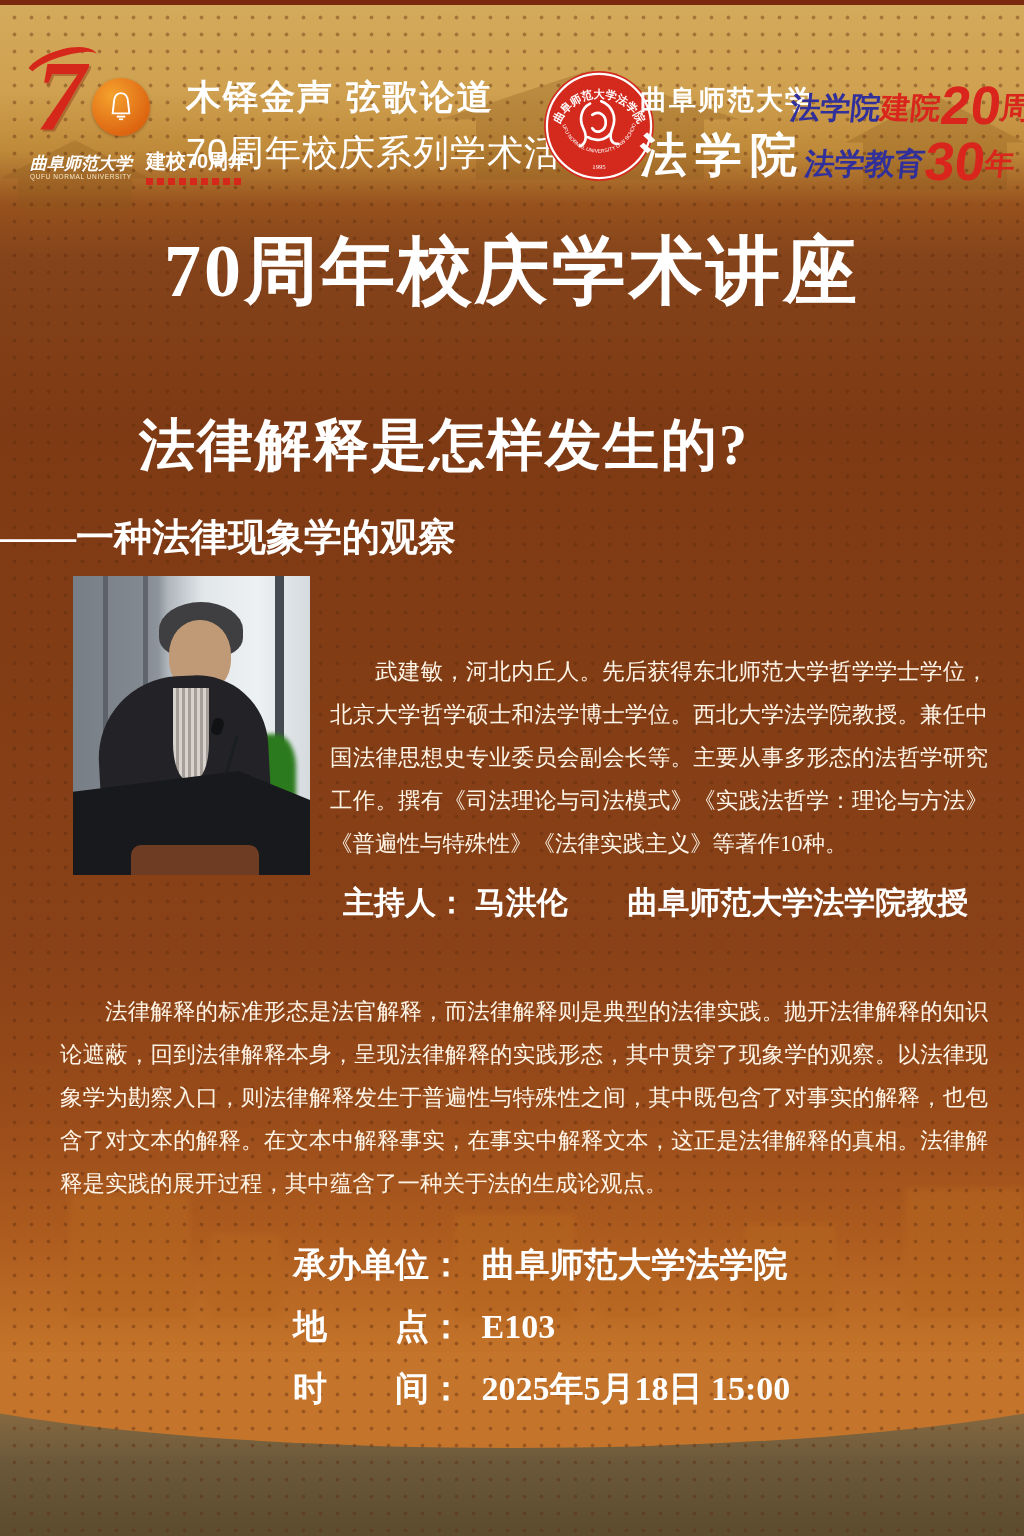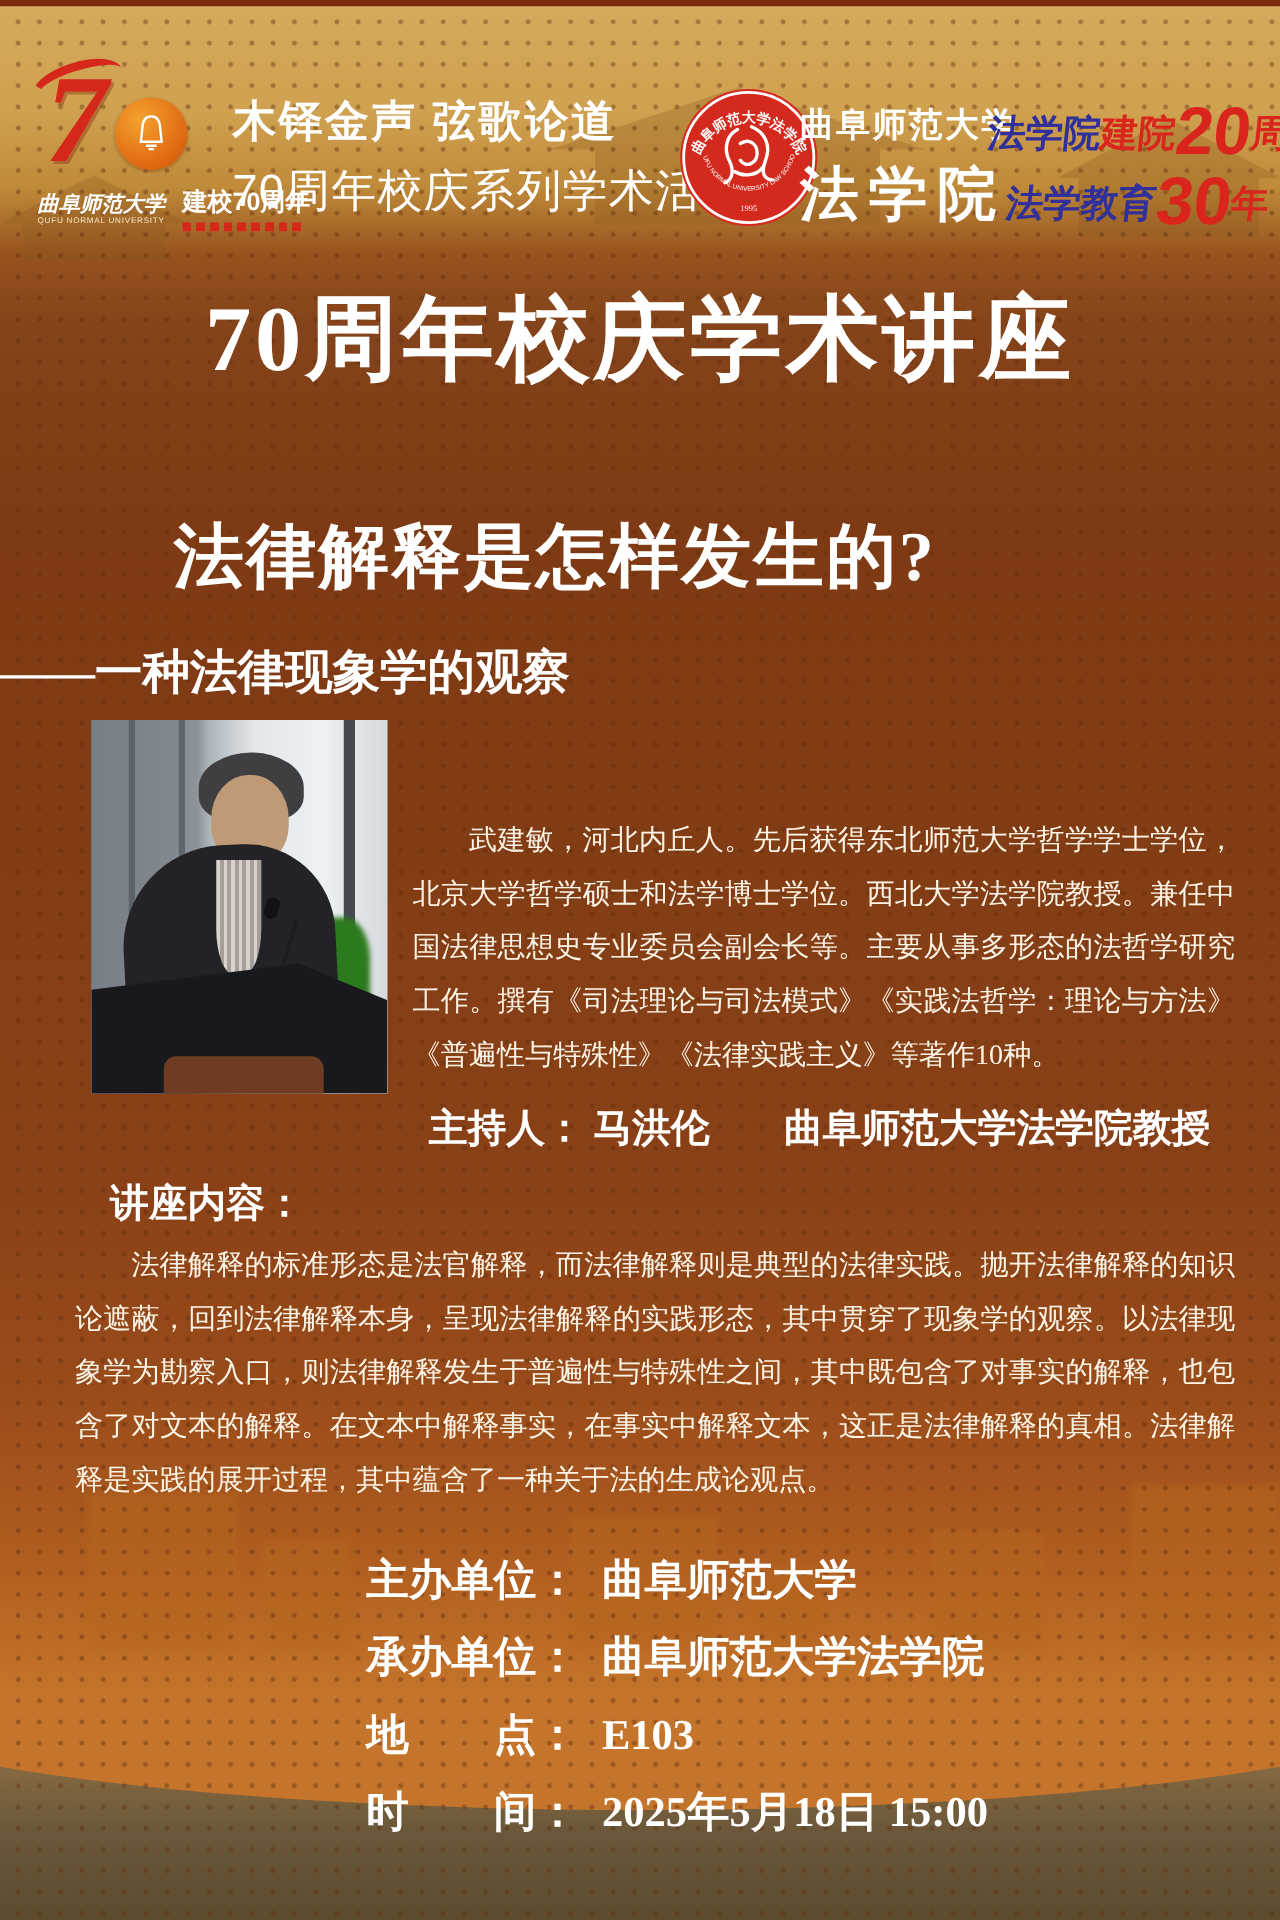--- a/index.html
+++ b/index.html
@@ -218,28 +218,23 @@
 
     <div class="bio">武建敏，河北内丘人。先后获得东北师范大学哲学学士学位，北京大学哲学硕士和法学博士学位。西北大学法学院教授。兼任中国法律思想史专业委员会副会长等。主要从事多形态的法哲学研究工作。撰有《司法理论与司法模式》《实践法哲学：理论与方法》《普遍性与特殊性》《法律实践主义》等著作10种。</div>
 
     <div class="hostline">
       <span>主持人：</span>
       <span>马洪伦</span>
       <span class="gap"></span>
       <span>曲阜师范大学法学院教授</span>
     </div>
 
-    <div class="contenthead">讲座内容：</div>
     <div class="contentbody">法律解释的标准形态是法官解释，而法律解释则是典型的法律实践。抛开法律解释的知识论遮蔽，回到法律解释本身，呈现法律解释的实践形态，其中贯穿了现象学的观察。以法律现象学为勘察入口，则法律解释发生于普遍性与特殊性之间，其中既包含了对事实的解释，也包含了对文本的解释。在文本中解释事实，在事实中解释文本，这正是法律解释的真相。法律解释是实践的展开过程，其中蕴含了一种关于法的生成论观点。</div>
 
     <div class="footer">
-      <div class="frow">
-        <span class="flabel">主办单位：</span>
-        <span class="fvalue">曲阜师范大学</span>
-      </div>
       <div class="frow">
         <span class="flabel">承办单位：</span>
         <span class="fvalue">曲阜师范大学法学院</span>
       </div>
       <div class="frow">
         <span class="flabel">地　　点：</span>
         <span class="fvalue">E103</span>
       </div>
       <div class="frow">
         <span class="flabel">时　　间：</span>

